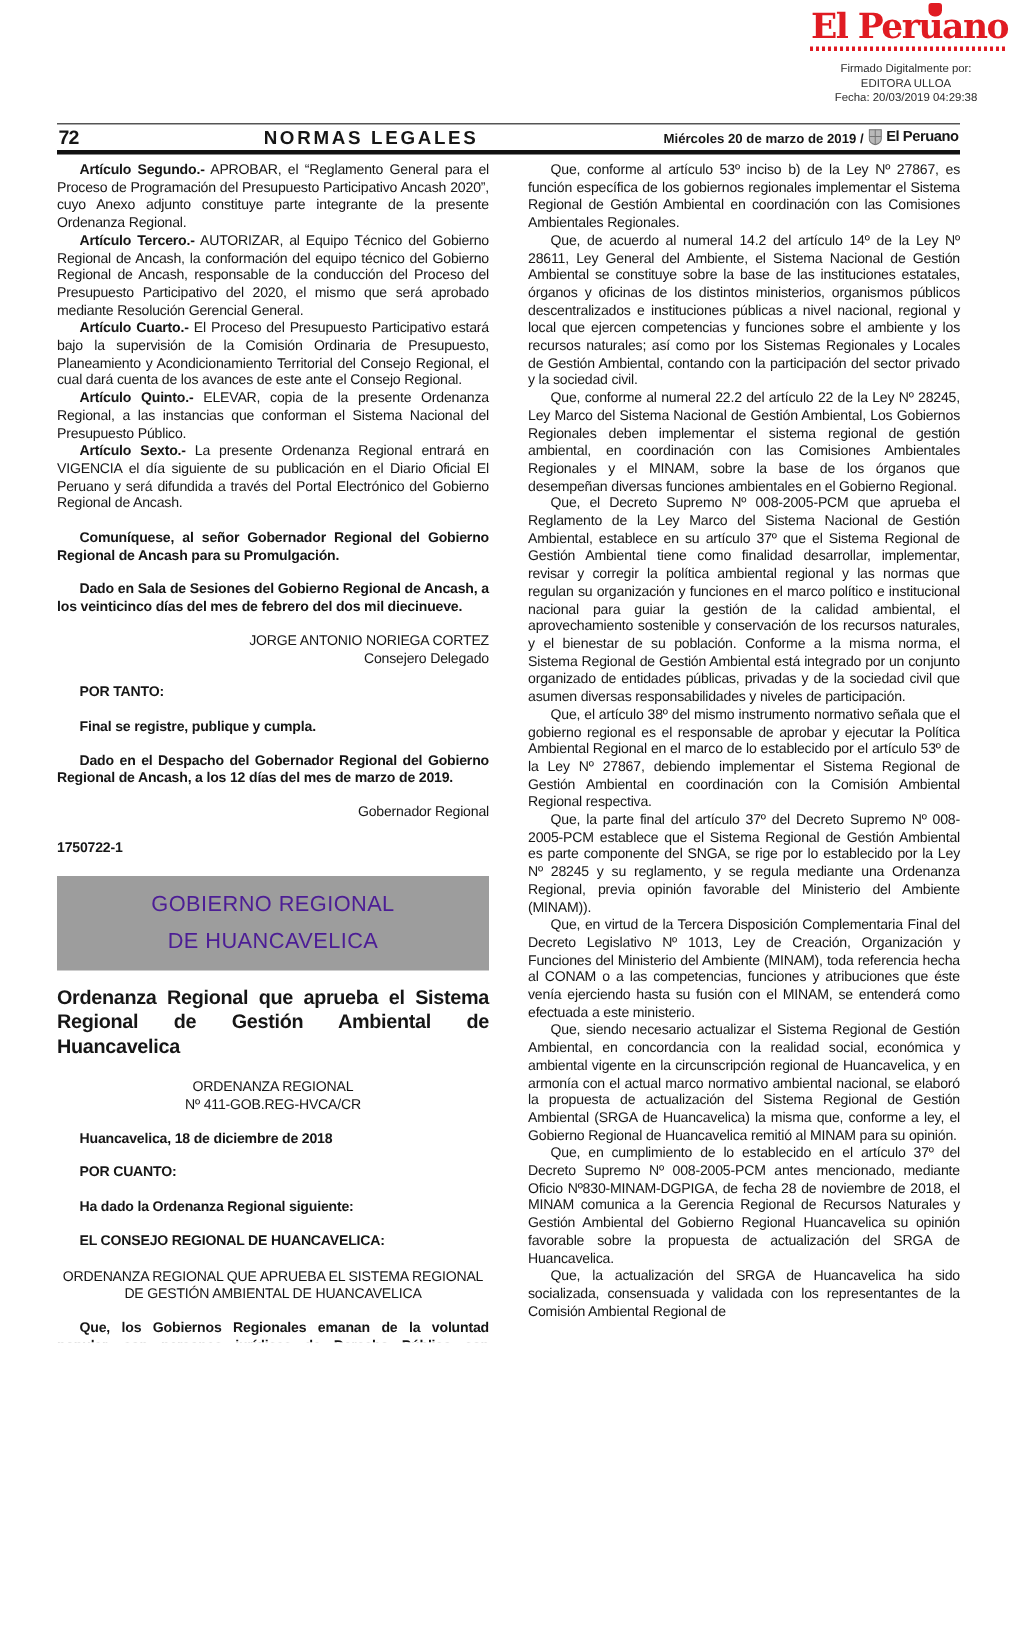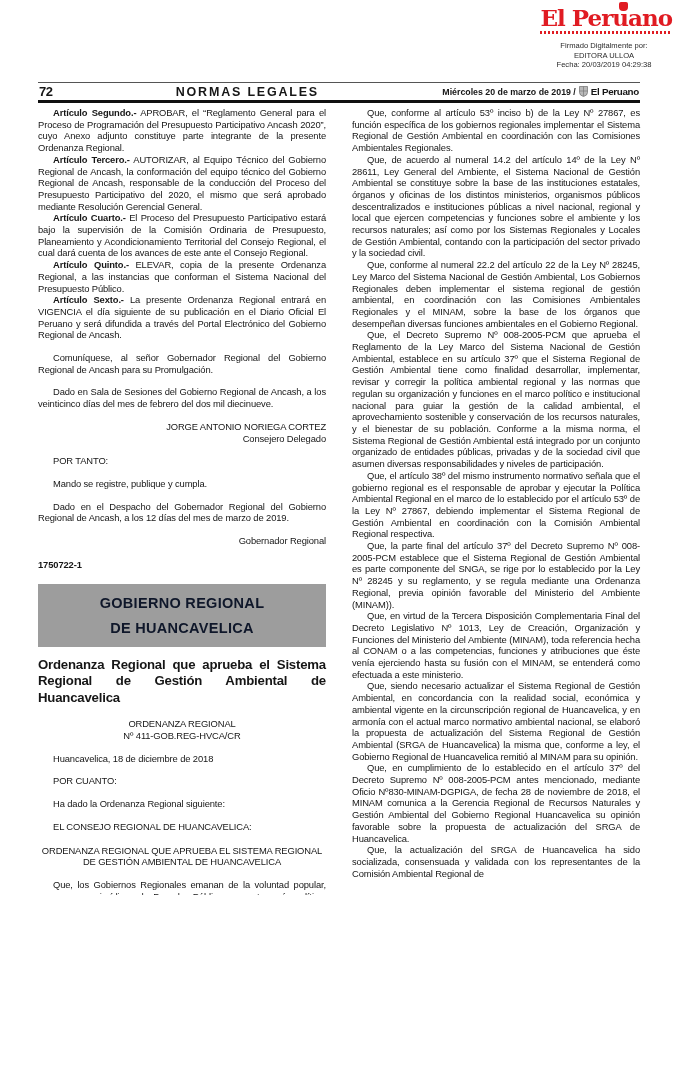--- a/index.html
+++ b/index.html
@@ -34,27 +34,27 @@
   .section-name { flex:1; text-align:center; font-weight:bold; font-size:12.5px; letter-spacing:1.8px; }
   .date-side { display:flex; align-items:center; gap:3px; font-size:8.8px; font-weight:bold; white-space:nowrap; }
   .coat-icon { width:9px; height:11px; display:inline-block; }
   .brand-side { font-size:9.8px; font-weight:bold; letter-spacing:-0.3px; }
   .rule-thick { border-top:3px solid #101010; }
   
   .columns { position:absolute; left:38px; top:107px; width:602px; display:flex; gap:26px; }
   .col { width:288px; font-size:9.4px; line-height:11.7px; letter-spacing:-0.12px; }
   p { margin:0; text-align:justify; }
   .indent { text-indent:15px; }
-  .gap { margin-top:11px; }
+  .gap { margin-top:11px;font-weight:bold; }
   .lead { font-weight:bold; }
   .name-block { margin-top:11px; padding-left:16px; text-align:right; }
   .notice-id { margin-top:12px; font-weight:bold; text-align:left; }
   .banner {
-    margin-top:13px; background:var(--banner-gray); color:#0f172a; text-align:center;
-    font-weight:bold; font-size:14.5px; line-height:25px; padding:7px 4px 6px; letter-spacing:0.3px;
+    margin-top:13px; background:var(--banner-gray); color:#4c1d95; text-align:center;
+    font-weight:normal; font-size:14.5px; line-height:25px; padding:7px 4px 6px; letter-spacing:0.3px;
   }
   .ord-title { margin-top:10px; font-weight:bold; font-size:13.2px; line-height:16.6px; text-align:justify; letter-spacing:-0.2px; }
   .center-head { margin-top:12px; text-align:center; font-weight:normal; line-height:11.7px; }
   .single { text-align:left; }
   .bottom-rule { position:absolute; left:38px; top:1061px; width:602px; height:3px; background:#101010; }
 </style>
 </head>
 <body>
 
 <div class="page">
@@ -101,21 +101,21 @@
 
       <p class="indent gap">Comuníquese, al señor Gobernador Regional del Gobierno Regional de Ancash para su Promulgación.</p>
       <p class="indent gap">Dado en Sala de Sesiones del Gobierno Regional de Ancash, a los veinticinco días del mes de febrero del dos mil diecinueve.</p>
 
       <div class="name-block">
         <div>JORGE ANTONIO NORIEGA CORTEZ</div>
         <div>Consejero Delegado</div>
       </div>
 
       <p class="indent gap single">POR TANTO:</p>
-      <p class="indent gap single">Mando se registre, publique y cumpla.</p>
+      <p class="indent gap single">Final se registre, publique y cumpla.</p>
       <p class="indent gap">Dado en el Despacho del Gobernador Regional del Gobierno Regional de Ancash, a los 12 días del mes de marzo de 2019.</p>
 
       <div class="name-block">
         <div>Gobernador Regional</div>
       </div>
 
       <p class="notice-id">1750722-1</p>
 
       <div class="banner">
         <div>GOBIERNO REGIONAL</div>

